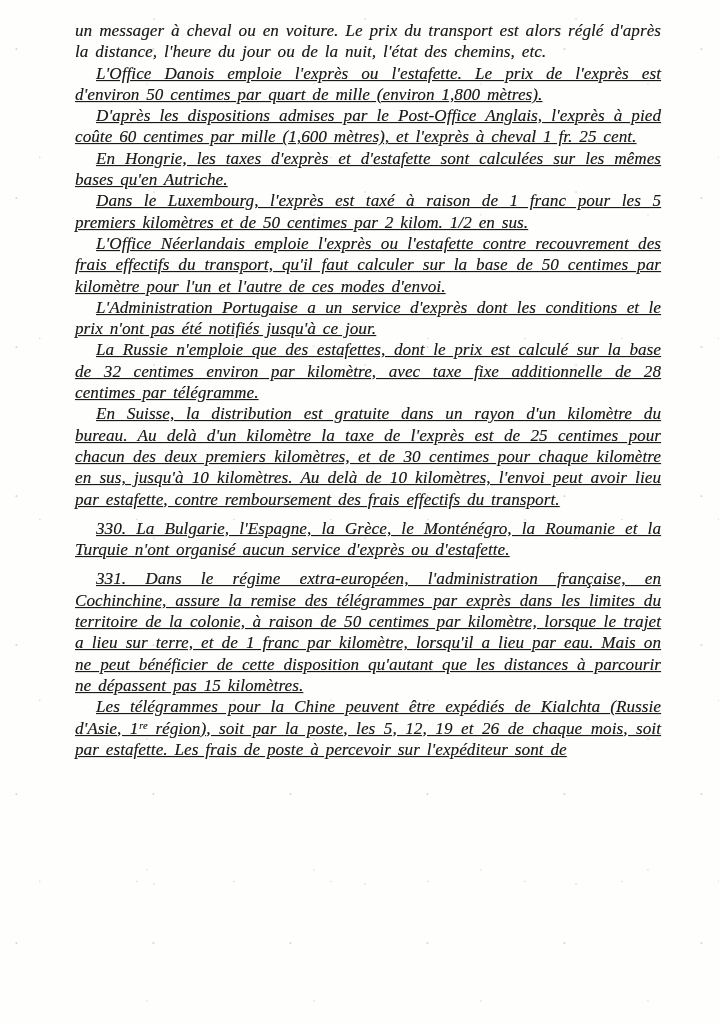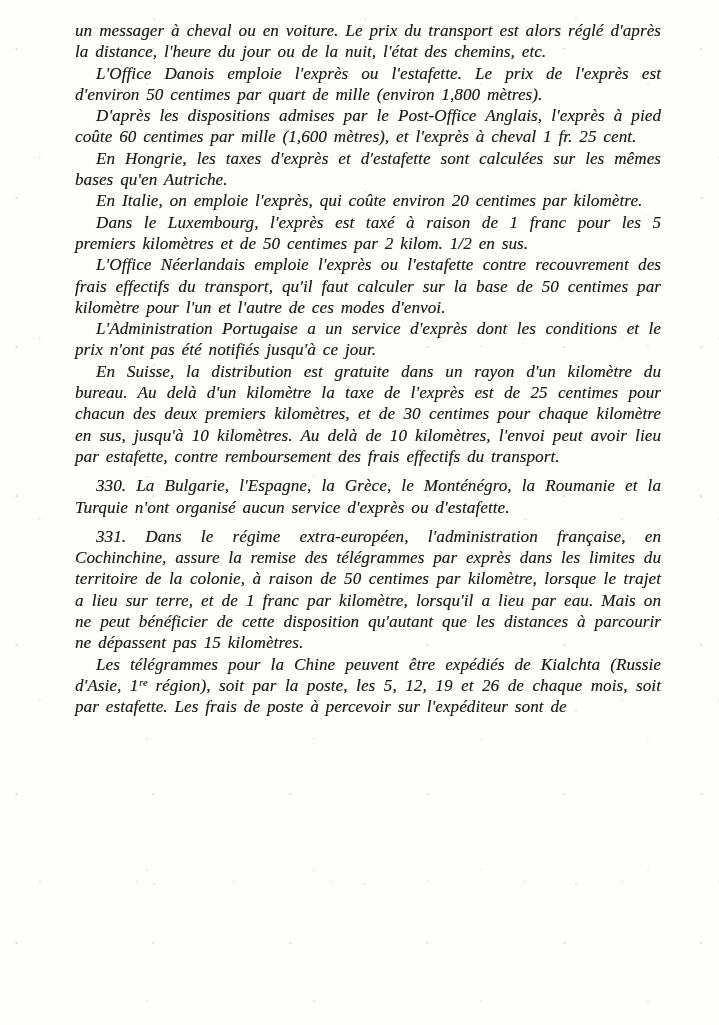--- a/index.html
+++ b/index.html
@@ -41,36 +41,37 @@
     margin: 0;
     font-size: 17px;
     line-height: 21.3px;
     text-align: justify;
     word-spacing: 2.5px;
     letter-spacing: 0.1px;
     text-shadow: 0.3px 0.3px 0.4px rgba(25,25,25,0.45);
   }
   p.para.indent {
     text-indent: 21px;
+    text-decoration: underline;
   }
   p.para.section {
     margin-top: 8px;
   }
 </style>
 </head>
 <body>
 
 <div class="page">
   <div class="text-block">
       <p class="para">un messager à cheval ou en voiture. Le prix du transport est alors réglé d'après la distance, l'heure du jour ou de la nuit, l'état des chemins, etc.</p>
       <p class="para indent">L'Office Danois emploie l'exprès ou l'estafette. Le prix de l'exprès est d'environ 50 centimes par quart de mille (environ 1,800 mètres).</p>
       <p class="para indent">D'après les dispositions admises par le Post-Office Anglais, l'exprès à pied coûte 60 centimes par mille (1,600 mètres), et l'exprès à cheval 1 fr. 25 cent.</p>
       <p class="para indent">En Hongrie, les taxes d'exprès et d'estafette sont calculées sur les mêmes bases qu'en Autriche.</p>
-      <p class="para indent">En Italie, on emploie l'exprès, qui coûte environ 20 centimes par kilomètre.</p>
       <p class="para indent">Dans le Luxembourg, l'exprès est taxé à raison de 1 franc pour les 5 premiers kilomètres et de 50 centimes par 2 kilom. 1/2 en sus.</p>
       <p class="para indent">L'Office Néerlandais emploie l'exprès ou l'estafette contre recouvrement des frais effectifs du transport, qu'il faut calculer sur la base de 50 centimes par kilomètre pour l'un et l'autre de ces modes d'envoi.</p>
       <p class="para indent">L'Administration Portugaise a un service d'exprès dont les conditions et le prix n'ont pas été notifiés jusqu'à ce jour.</p>
+      <p class="para indent">La Russie n'emploie que des estafettes, dont le prix est calculé sur la base de 32 centimes environ par kilomètre, avec taxe fixe additionnelle de 28 centimes par télégramme.</p>
       <p class="para indent">En Suisse, la distribution est gratuite dans un rayon d'un kilomètre du bureau. Au delà d'un kilomètre la taxe de l'exprès est de 25 centimes pour chacun des deux premiers kilomètres, et de 30 centimes pour chaque kilomètre en sus, jusqu'à 10 kilomètres. Au delà de 10 kilomètres, l'envoi peut avoir lieu par estafette, contre remboursement des frais effectifs du transport.</p>
       <p class="para indent section">330. La Bulgarie, l'Espagne, la Grèce, le Monténégro, la Roumanie et la Turquie n'ont organisé aucun service d'exprès ou d'estafette.</p>
       <p class="para indent section">331. Dans le régime extra-européen, l'administration française, en Cochinchine, assure la remise des télégrammes par exprès dans les limites du territoire de la colonie, à raison de 50 centimes par kilomètre, lorsque le trajet a lieu sur terre, et de 1 franc par kilomètre, lorsqu'il a lieu par eau. Mais on ne peut bénéficier de cette disposition qu'autant que les distances à parcourir ne dépassent pas 15 kilomètres.</p>
       <p class="para indent">Les télégrammes pour la Chine peuvent être expédiés de Kialchta (Russie d'Asie, 1ʳᵉ région), soit par la poste, les 5, 12, 19 et 26 de chaque mois, soit par estafette. Les frais de poste à percevoir sur l'expéditeur sont de</p>
     </div>
 </div>
 
 </body></html>

